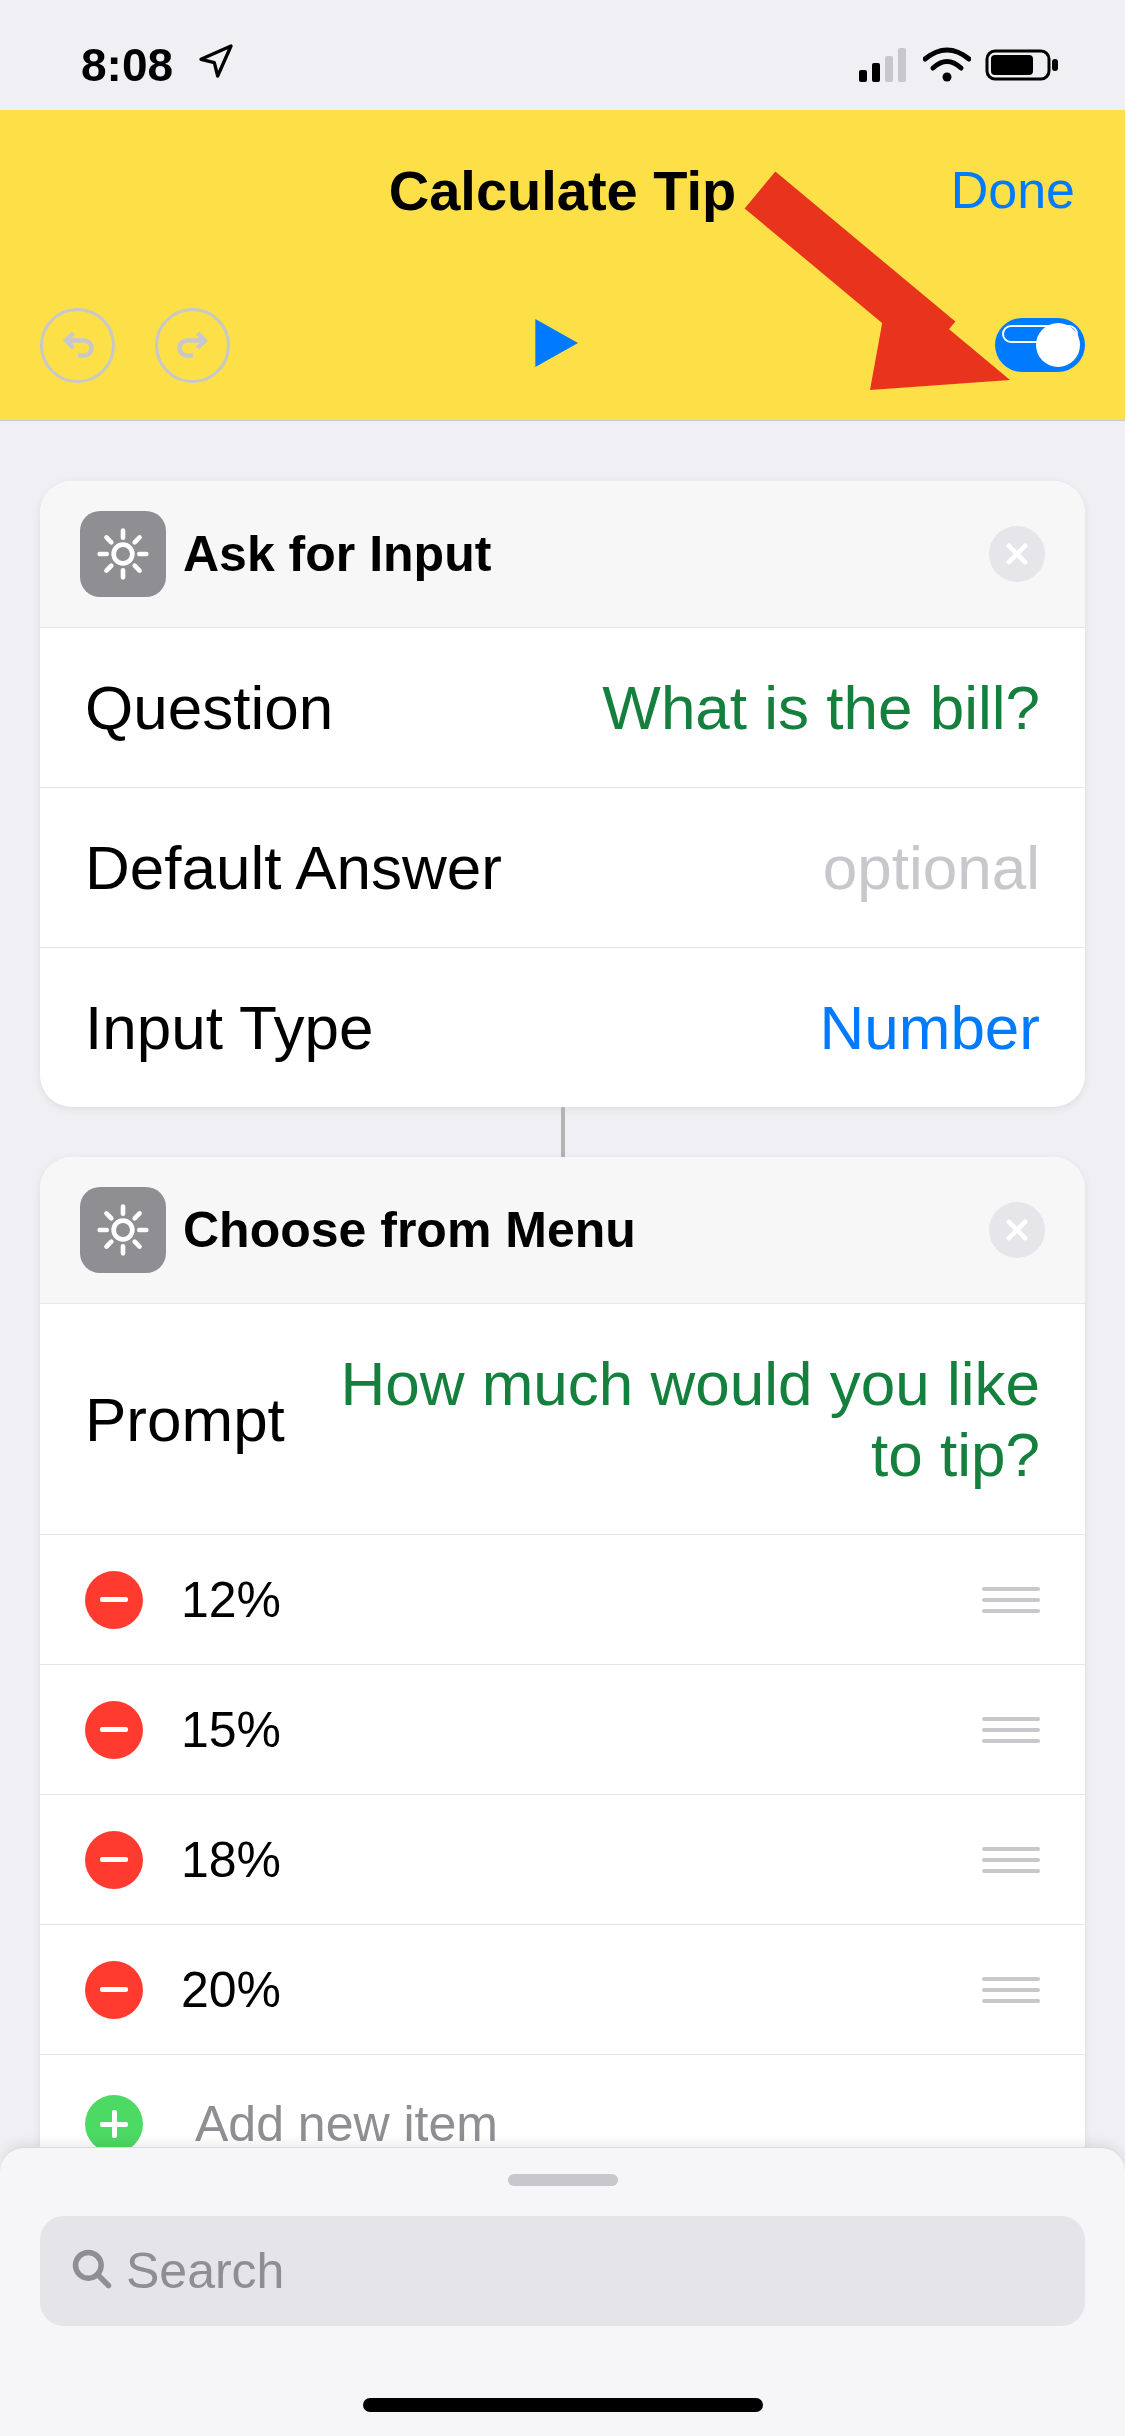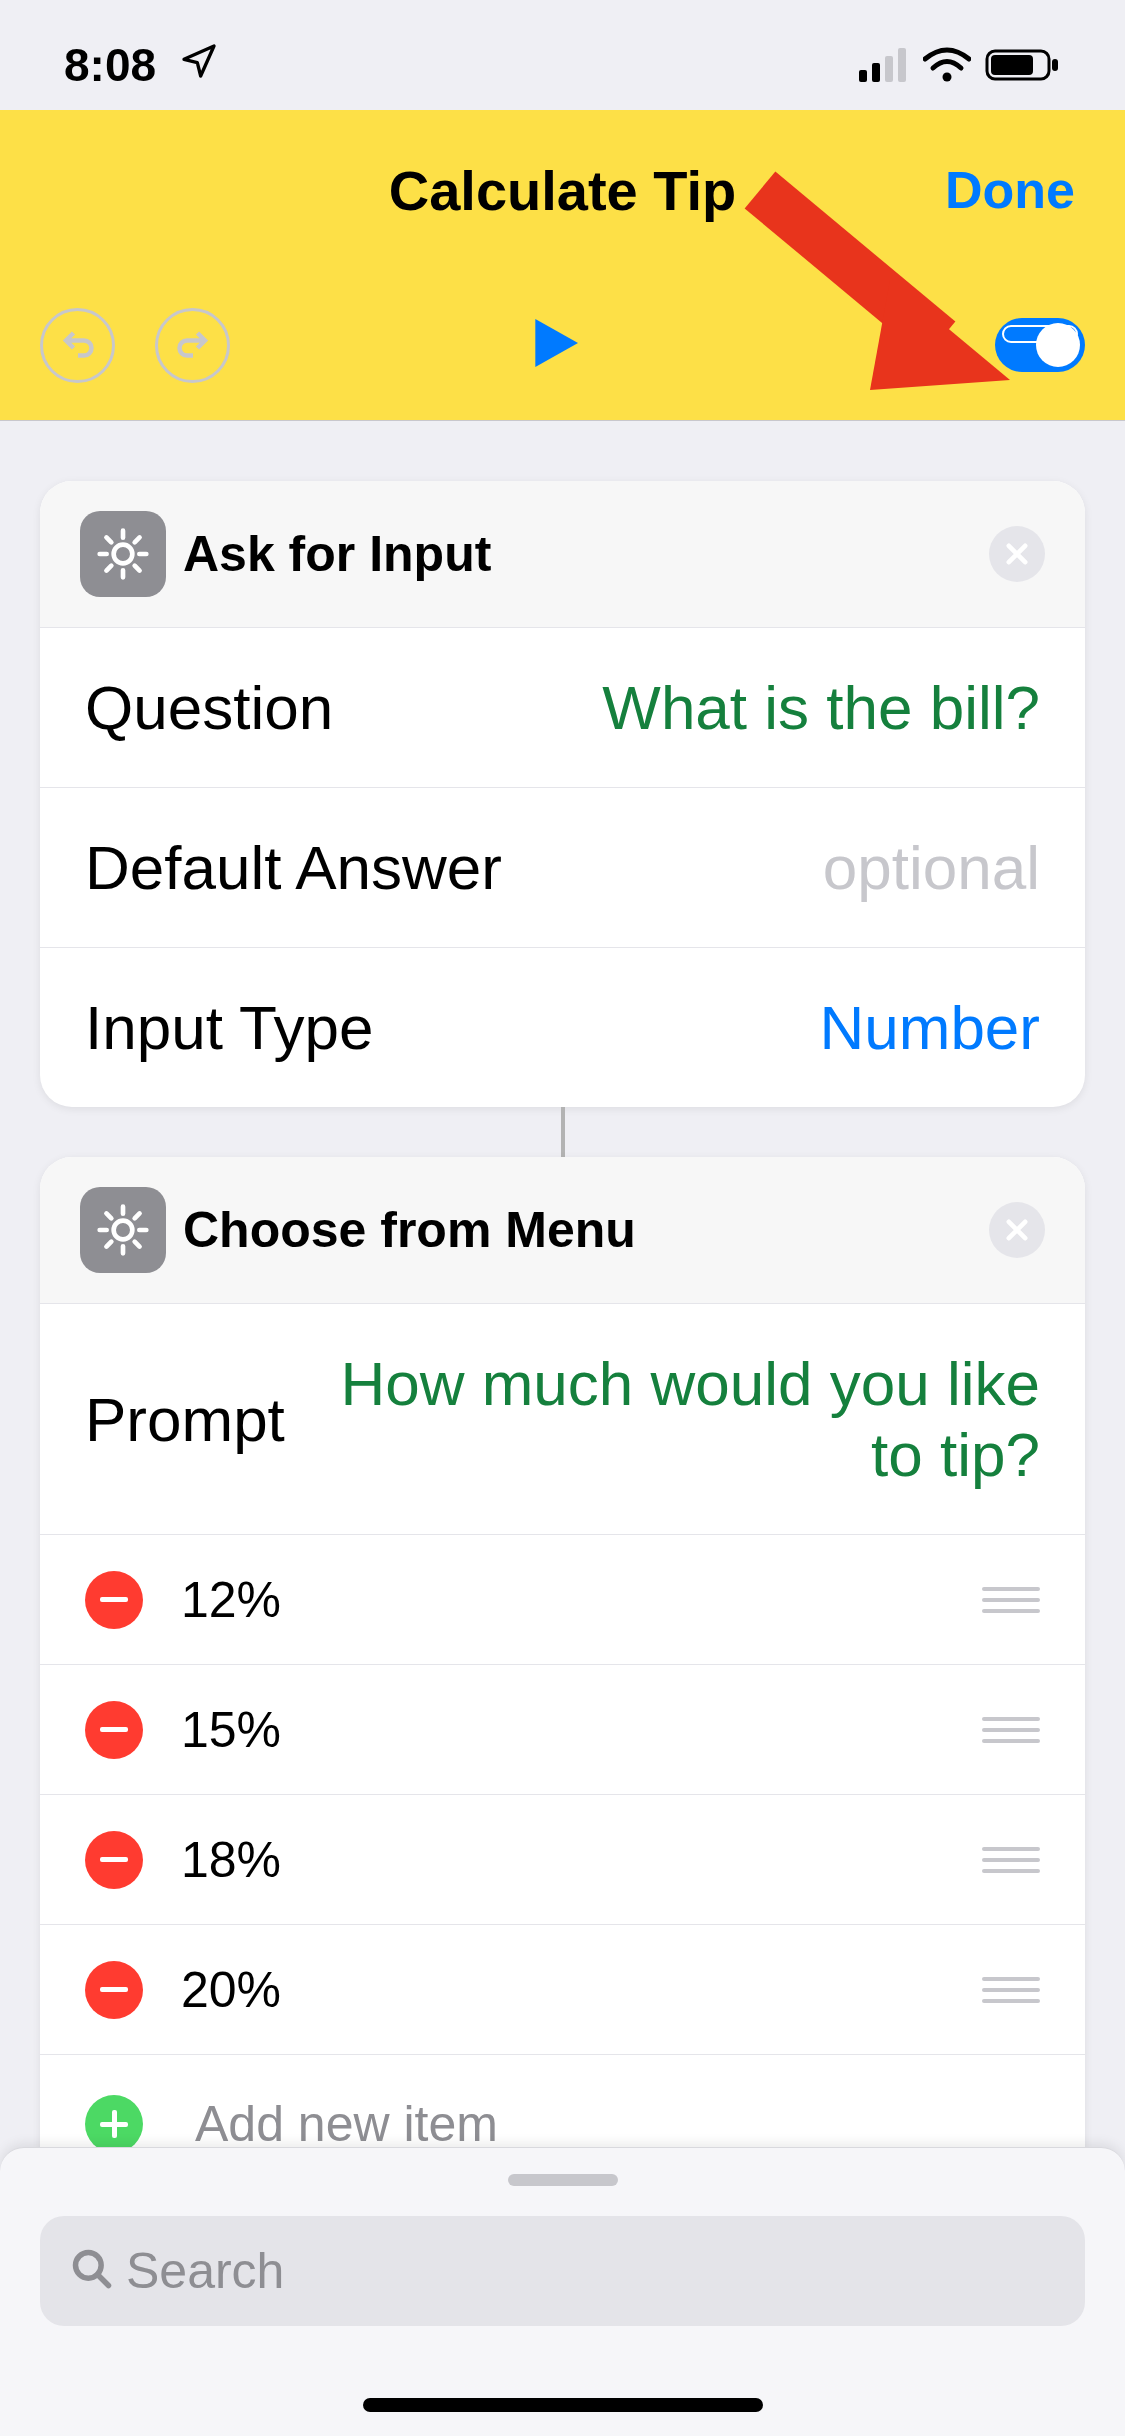--- a/index.html
+++ b/index.html
@@ -11,42 +11,42 @@
     overflow: hidden;
   }
 
   
   .status-bar {
     display: flex; justify-content: space-between; align-items: center;
     padding: 30px 64px 10px 64px;
     height: 110px;
     font-size: 46px; font-weight: 600;
   }
-  .status-left { display: flex; align-items: flex-start; gap: 23px; }
+  .status-left { display: flex; align-items: flex-start; gap: 23px; margin-left: 17px; }
   .status-right { display: flex; align-items: center; gap: 14px; }
   .nav-icon svg { width: 40px; height: 40px; }
   .status-icons svg { display: block; }
 
   
   .header {
     background: #fde047;
     border-bottom: 1px solid #c8c7cc;
     padding: 0 40px;
   }
   .title-row {
     display: flex; align-items: center; justify-content: center;
     position: relative;
     height: 160px;
   }
   .title {
     font-size: 56px; font-weight: 700; color: #000;
   }
   .done {
     position: absolute; right: 10px;
-    font-size: 52px; font-weight: 700; color: #007aff;
+    font-size: 52px; font-weight: 400; color: #007aff;
   }
   .toolbar-row {
     display: flex; align-items: center; justify-content: space-between;
     height: 150px;
   }
   .toolbar-left { display: flex; gap: 40px; }
   .toolbar-right { display: flex; gap: 60px; align-items: center; }
   .circle-btn {
     width: 75px; height: 75px; border-radius: 50%;
     border: 3px solid #c7c7cc;

